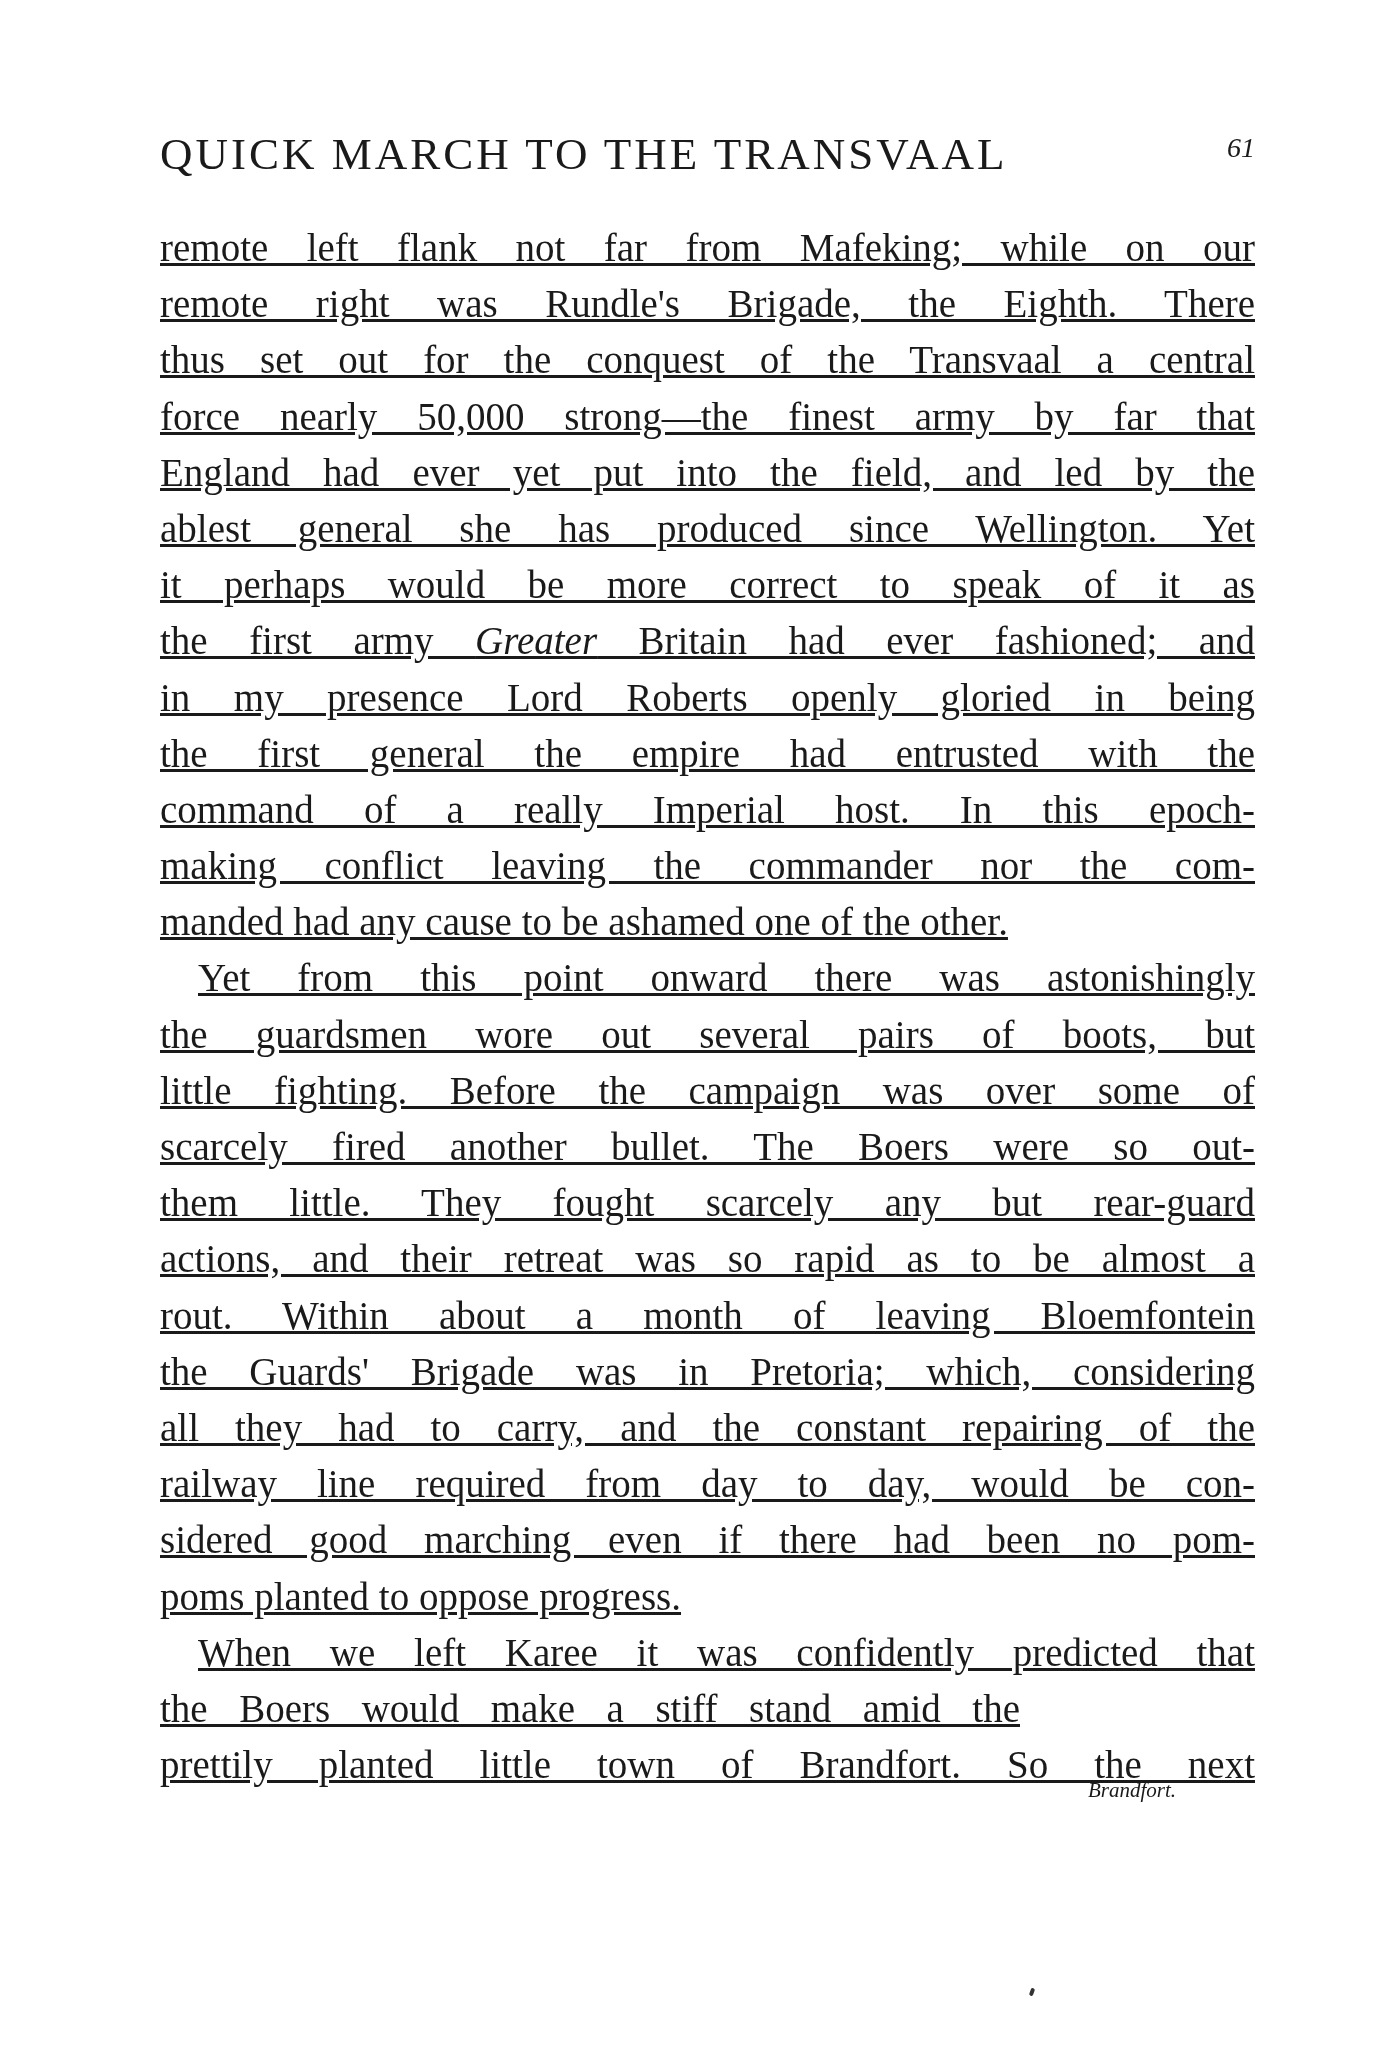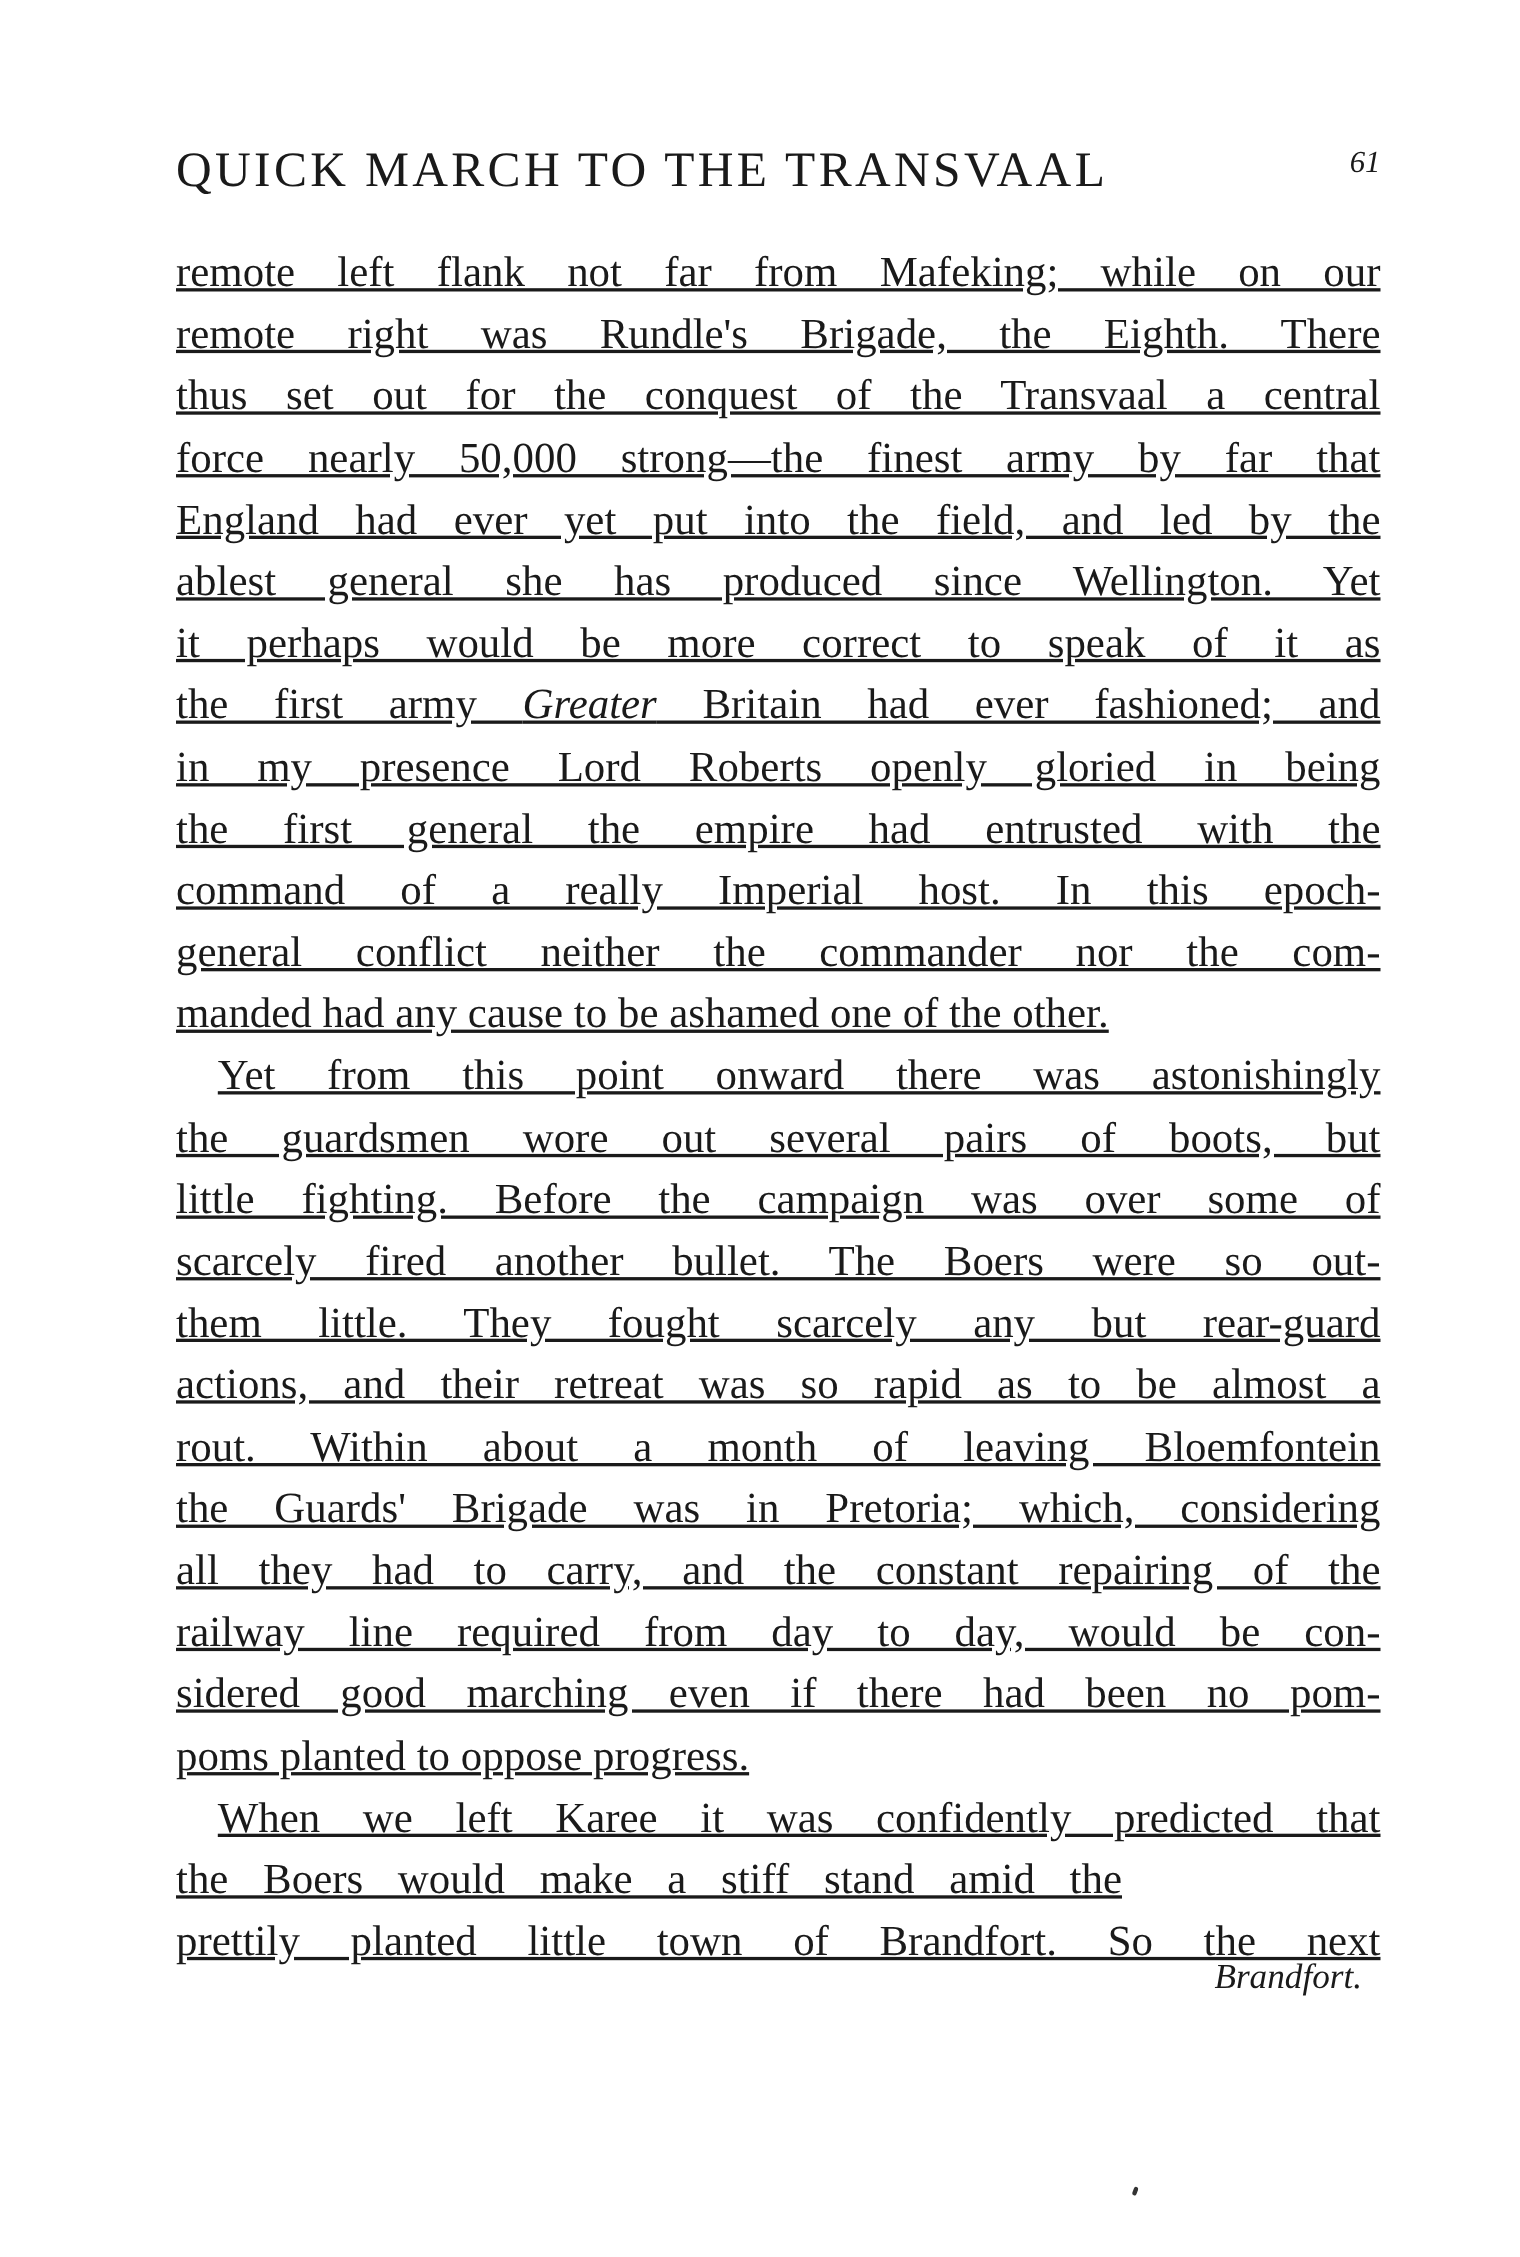--- a/index.html
+++ b/index.html
@@ -7,21 +7,21 @@
          font-family: "Liberation Serif", "DejaVu Serif", serif; color: #1a1a1a; }
   .header { position: absolute; top: 128px; left: 160px; width: 1095px; height: 60px; }
   .running-head { position: absolute; left: 0; top: 0; font-size: 45px; letter-spacing: 3px; }
   .page-num { position: absolute; right: 0; top: 4px; font-size: 28px; font-style: italic; }
   .body-text { position: absolute; left: 160px; top: 220px; width: 1095px; }
   .line { font-size: 39px; line-height: 56.2px; height: 56.2px; white-space: nowrap;
           text-align: justify; text-align-last: justify; text-decoration: underline; }
   .line.last { text-align-last: left; }
   .line.indent { padding-left: 38px; }
   .line.short { width: 860px; }
-  .marginal { position: absolute; left: 1088px; top: 1778px; font-size: 32px; font-style: italic; margin-left: 16px; }
+  .marginal { position: absolute; left: 1088px; top: 1778px; font-size: 21px; font-style: italic; }
   .speck { position: absolute; left: 1030px; top: 1988px; width: 4px; height: 8px; background: #333;
            border-radius: 2px; transform: rotate(20deg); }
 </style>
 </head>
 <body>
 
 <div class="header">
   <div class="running-head">QUICK MARCH TO THE TRANSVAAL</div>
   <div class="page-num">61</div>
 </div>
@@ -31,21 +31,21 @@
   <div class="line">remote right was Rundle's Brigade, the Eighth. There</div>
   <div class="line">thus set out for the conquest of the Transvaal a central</div>
   <div class="line">force nearly 50,000 strong—the finest army by far that</div>
   <div class="line">England had ever yet put into the field, and led by the</div>
   <div class="line">ablest general she has produced since Wellington. Yet</div>
   <div class="line">it perhaps would be more correct to speak of it as</div>
   <div class="line">the first army <i>Greater</i> Britain had ever fashioned; and</div>
   <div class="line">in my presence Lord Roberts openly gloried in being</div>
   <div class="line">the first general the empire had entrusted with the</div>
   <div class="line">command of a really Imperial host. In this epoch-</div>
-  <div class="line">general conflict neither the commander nor the com-</div>
+  <div class="line">making conflict leaving the commander nor the com-</div>
   <div class="line last">manded had any cause to be ashamed one of the other.</div>
   <div class="line indent">Yet from this point onward there was astonishingly</div>
   <div class="line">the guardsmen wore out several pairs of boots, but</div>
   <div class="line">little fighting. Before the campaign was over some of</div>
   <div class="line">scarcely fired another bullet. The Boers were so out-</div>
   <div class="line">them little. They fought scarcely any but rear-guard</div>
   <div class="line">actions, and their retreat was so rapid as to be almost a</div>
   <div class="line">rout. Within about a month of leaving Bloemfontein</div>
   <div class="line">the Guards' Brigade was in Pretoria; which, considering</div>
   <div class="line">all they had to carry, and the constant repairing of the</div>

